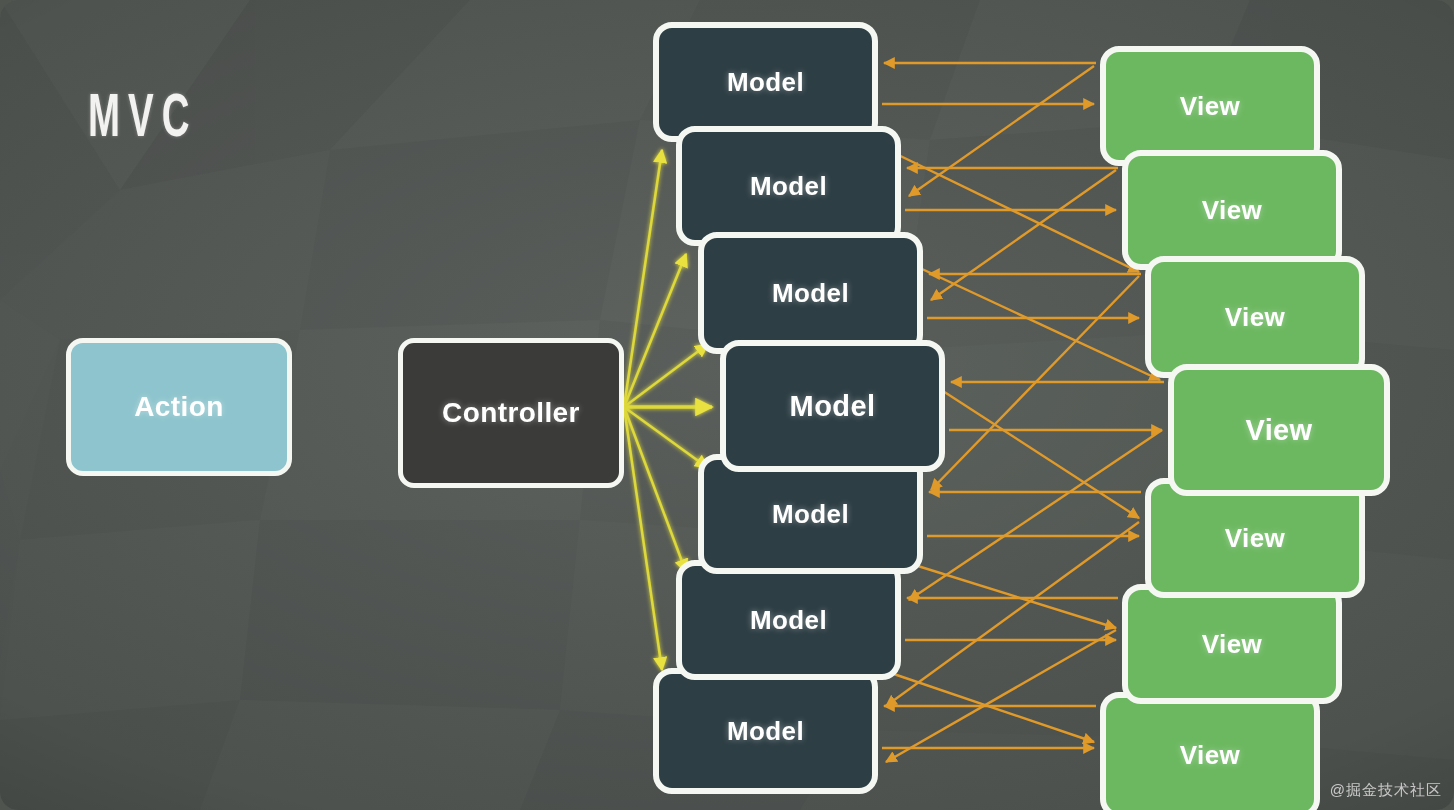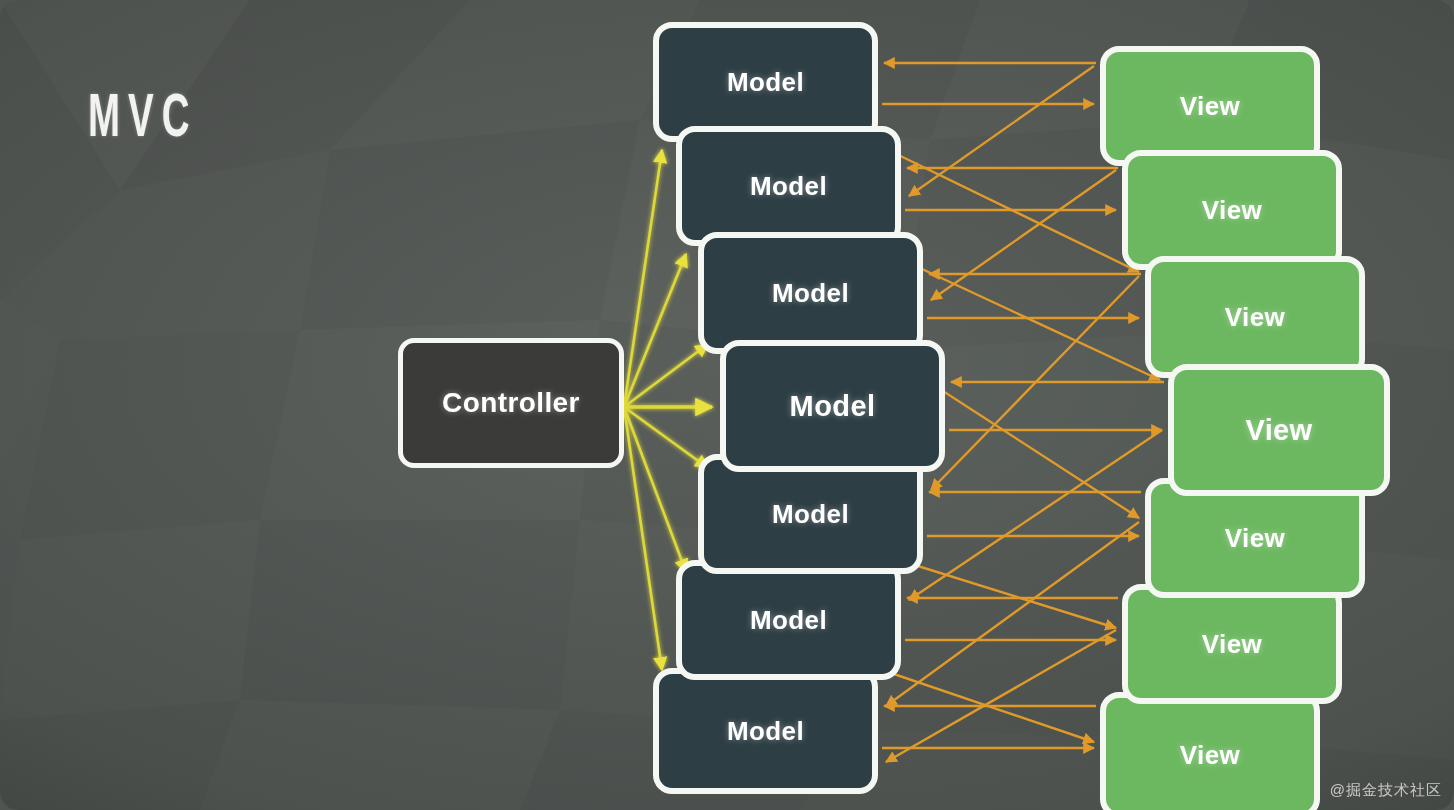--- a/index.html
+++ b/index.html
@@ -212,22 +212,25 @@
       <line x1="1162" y1="430" x2="909" y2="600" marker-end="url(#ah-orange)"></line>
       <line x1="905" y1="562" x2="1116" y2="628" marker-end="url(#ah-orange)"></line>
       <line x1="1139" y1="522" x2="886" y2="706" marker-end="url(#ah-orange)"></line>
       <line x1="882" y1="670" x2="1094" y2="742" marker-end="url(#ah-orange)"></line>
       <line x1="1116" y1="630" x2="886" y2="762" marker-end="url(#ah-orange)"></line>
     </g>
   </svg>
 
   <div id="title">MVC</div>
 
-
-  <div class="node controller" style="left:398px; top:338px; width:226px; height:130px; font-size:28px;">
+  <div class="node action" style="left:66px; top:338px; width:226px; height:138px; font-size:28px;">
+    <span>Action</span>
+  </div>
+
+  <div class="node controller" style="left:398px; top:338px; width:226px; height:150px; font-size:28px;">
     <span>Controller</span>
   </div>
 
   <div class="node model" style="left:653px; top:22px; width:225px; height:120px; font-size:26px; z-index:11;">
     <span>Model</span>
   </div>
   <div class="node model" style="left:676px; top:126px; width:225px; height:120px; font-size:26px; z-index:12;">
     <span>Model</span>
   </div>
   <div class="node model" style="left:698px; top:232px; width:225px; height:122px; font-size:26px; z-index:13;">

